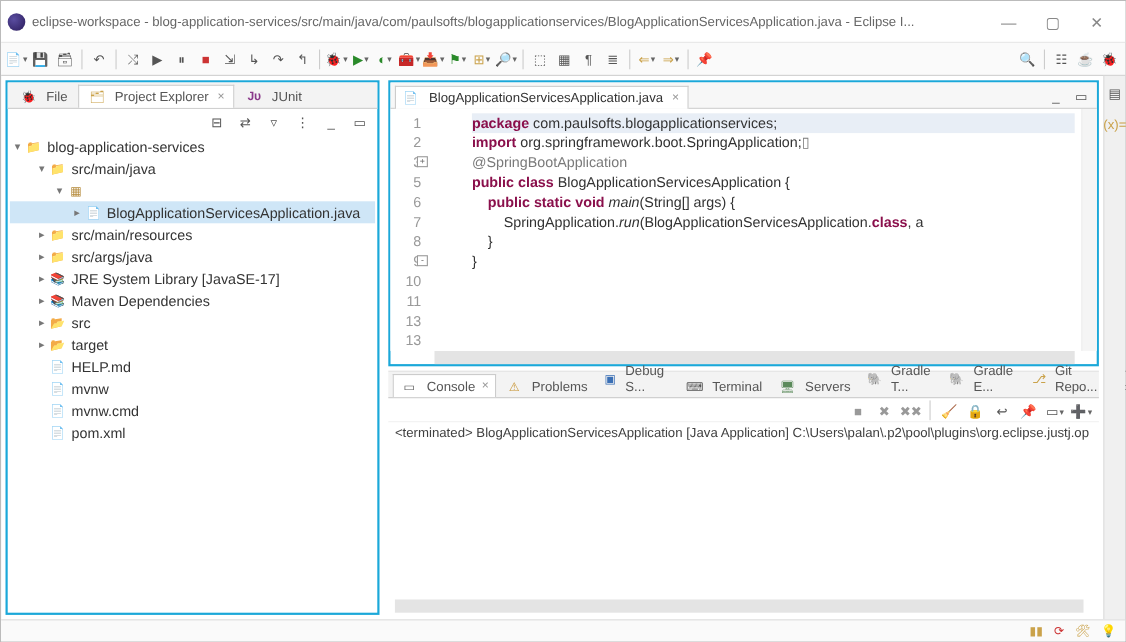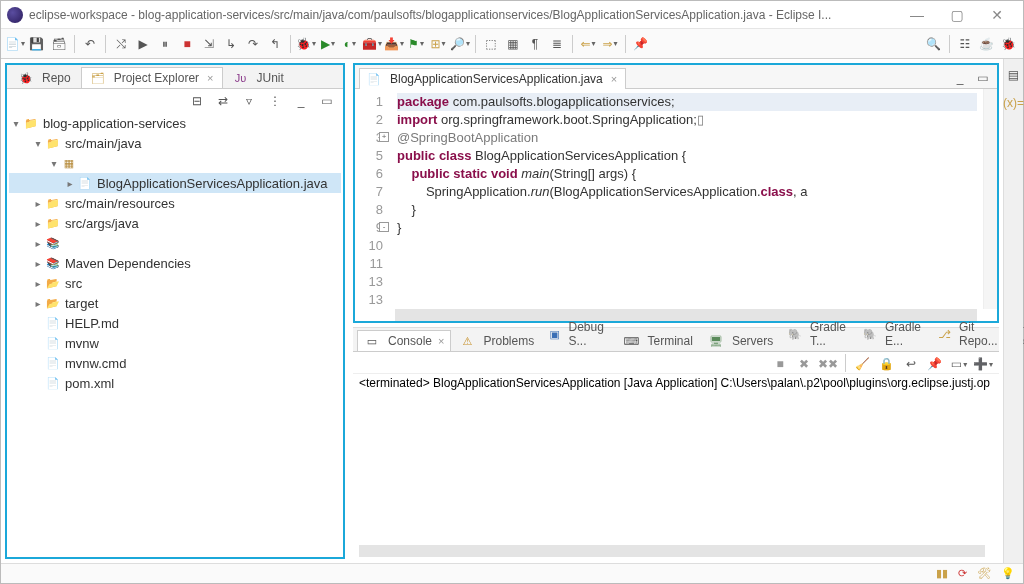--- a/index.html
+++ b/index.html
@@ -1,19 +1,19 @@
 <!DOCTYPE html>
 <html><head>
 <meta charset="utf-8">
 <style>
   * { box-sizing: border-box; margin: 0; padding: 0; font-family: "Segoe UI", Tahoma, sans-serif; }
   html,body { width:1024px; height:584px; background:#ffffff; overflow:hidden; font-size:13px; color:#333; }
   .window { width:1024px; height:584px; display:flex; flex-direction:column; border:1px solid #bbb; }
   
-  .titlebar { height:28px; background:#fff; display:flex; align-items:center; padding:0 6px; color:#666; font-size:12px; border-bottom:1px solid #e5e5e5;}
+  .titlebar { height:38px; background:#fff; display:flex; align-items:center; padding:0 6px; color:#666; font-size:12px; border-bottom:1px solid #e5e5e5;}
   .titlebar .title { flex:1; white-space:nowrap; overflow:hidden; text-overflow:ellipsis; }
   .winbtn { width:40px; height:22px; display:flex; align-items:center; justify-content:center; color:#888; font-size:14px; }
   .eclipse-logo { width:16px;height:16px; border-radius:50%; background:radial-gradient(circle at 35% 35%, #5a4da0, #2a1b5a); margin-right:6px; position:relative;}
   
   .menubar { height:24px; display:flex; align-items:center; padding:0 4px; border-bottom:1px solid #e5e5e5; font-size:13px; color:#444; }
   .menubar span { padding:3px 10px; cursor:default; }
   
   .toolbar { height:30px; display:flex; align-items:center; padding:0 4px; border-bottom:1px solid #cfcfcf; gap:2px; overflow:hidden; background:#fafafa;}
   .tbtn { width:20px; height:20px; display:flex; align-items:center; justify-content:center; font-size:12px; color:#555; }
   .tsep { width:1px; height:18px; background:#ccc; margin:0 3px; }
@@ -44,34 +44,34 @@
   .folder { color:#caa24a; }
   .pkg { color:#b58a3a; }
   .jfile { color:#3a6fb5; }
   .proj { color:#b58a3a; }
   .lib { color:#7a7a7a; }
   
   .editorbody { flex:1; display:flex; background:#fff; font-family: Consolas, monospace; font-size:13px; overflow:hidden; position:relative;}
   .gutter { width:36px; text-align:right; color:#999; padding:4px 8px 4px 4px; background:#fff; user-select:none; line-height:18px;}
   .gutter .lno { height:18px; position:relative;}
   .fold { position:absolute; right:-6px; top:3px; width:10px;height:10px; border:1px solid #999; font-size:8px; line-height:8px; text-align:center; background:#fff; color:#666;}
-  .code { flex:1; padding:4px 6px; line-height:18px; white-space:pre; overflow:hidden; }
+  .code { flex:1; padding:4px 6px; line-height:18px; white-space:pre; overflow:hidden;margin-left:32px; }
   .code .hl1 { background:#e8eef6; display:inline-block; width:100%;}
   .kw { color:#8a0f4b; font-weight:bold; }
   .ann { color:#7a7a7a; }
   .fn { font-style:italic; color:#333;}
   .editorscroll { height:12px; background:#e4e4e4; margin:0 20px 0 40px; }
   .editorsidecol { width:14px; background:#f5f5f5; border-left:1px solid #eee;}
   
   .consoletabs { height:24px; display:flex; align-items:flex-end; border-bottom:1px solid #ccc; gap:1px; padding-left:4px;}
   .ctab { display:flex; align-items:center; gap:4px; padding:3px 6px; font-size:12px; color:#555; border:1px solid transparent; border-bottom:none;}
   .ctab.active { background:#fff; border-color:#ccc; }
   .ctab .close-x { margin-left:2px;}
   .ctoolbar { height:22px; display:flex; justify-content:flex-end; gap:4px; padding:2px 6px; color:#888; font-size:11px; border-bottom:1px solid #eee;}
-  .consoleheader { height:20px; font-size:12px; color:#000000; padding:2px 6px; white-space:nowrap; overflow:hidden; background:#fff;}
+  .consoleheader { height:20px; font-size:12px; color:#404040; padding:2px 6px; white-space:nowrap; overflow:hidden; background:#fff;}
   .consolebody { flex:1; background:#fff;}
   
   .righttrim { width:20px; background:#f0f0f0; border-left:1px solid #ddd; display:flex; flex-direction:column; align-items:center; gap:8px; padding-top:6px; font-size:12px; color:#777;}
   
   .statusbar { height:20px; border-top:1px solid #ddd; background:#fafafa; display:flex; justify-content:flex-end; align-items:center; gap:10px; padding:0 8px; font-size:11px; color:#888;}
 </style>
 </head>
 <body>
 
 <div class="window">
@@ -126,29 +126,29 @@
     <div class="tbtn" style="color:#caa24a">☕</div>
     <div class="tbtn" style="color:#3a6fb5">🐞</div>
   </div>
 
   <div class="mainarea">
 
     <div class="leftpane">
       <div class="viewstabs" style="background:#f3f3f3;">
         <div class="vtab">
           <span class="ic" style="color:#c7922d">🐞</span>
-          <span>Repo</span>
+          <span>File</span>
         </div>
         <div class="vtab active">
           <span class="ic" style="color:#caa24a">🗂</span>
           <span>Project Explorer</span>
           <span class="close-x">×</span>
         </div>
         <div class="vtab">
-          <span class="ic" style="color:#8a3a8a;font-weight:normal">Jᴜ</span>
+          <span class="ic" style="color:#8a3a8a;font-weight:bold">Jᴜ</span>
           <span>JUnit</span>
         </div>
       </div>
       <div class="lefttoolbar">
         <span class="tbtn">⊟</span>
         <span class="tbtn">⇄</span>
         <span class="tbtn">▿</span>
         <span class="tbtn">⋮</span>
         <span class="tbtn">_</span>
         <span class="tbtn">▭</span>
@@ -179,20 +179,21 @@
             <span>src/main/resources</span>
           </div>
           <div class="row" style="padding-left: 22px;">
             <span class="tw">▸</span>
             <span class="ic folder">📁</span>
             <span>src/args/java</span>
           </div>
           <div class="row" style="padding-left: 22px;">
             <span class="tw">▸</span>
             <span class="ic lib">📚</span>
+            <span>JRE System Library [JavaSE-17]</span>
           </div>
           <div class="row" style="padding-left: 22px;">
             <span class="tw">▸</span>
             <span class="ic lib">📚</span>
             <span>Maven Dependencies</span>
           </div>
           <div class="row" style="padding-left: 22px;">
             <span class="tw">▸</span>
             <span class="ic folder">📂</span>
             <span>src</span>

